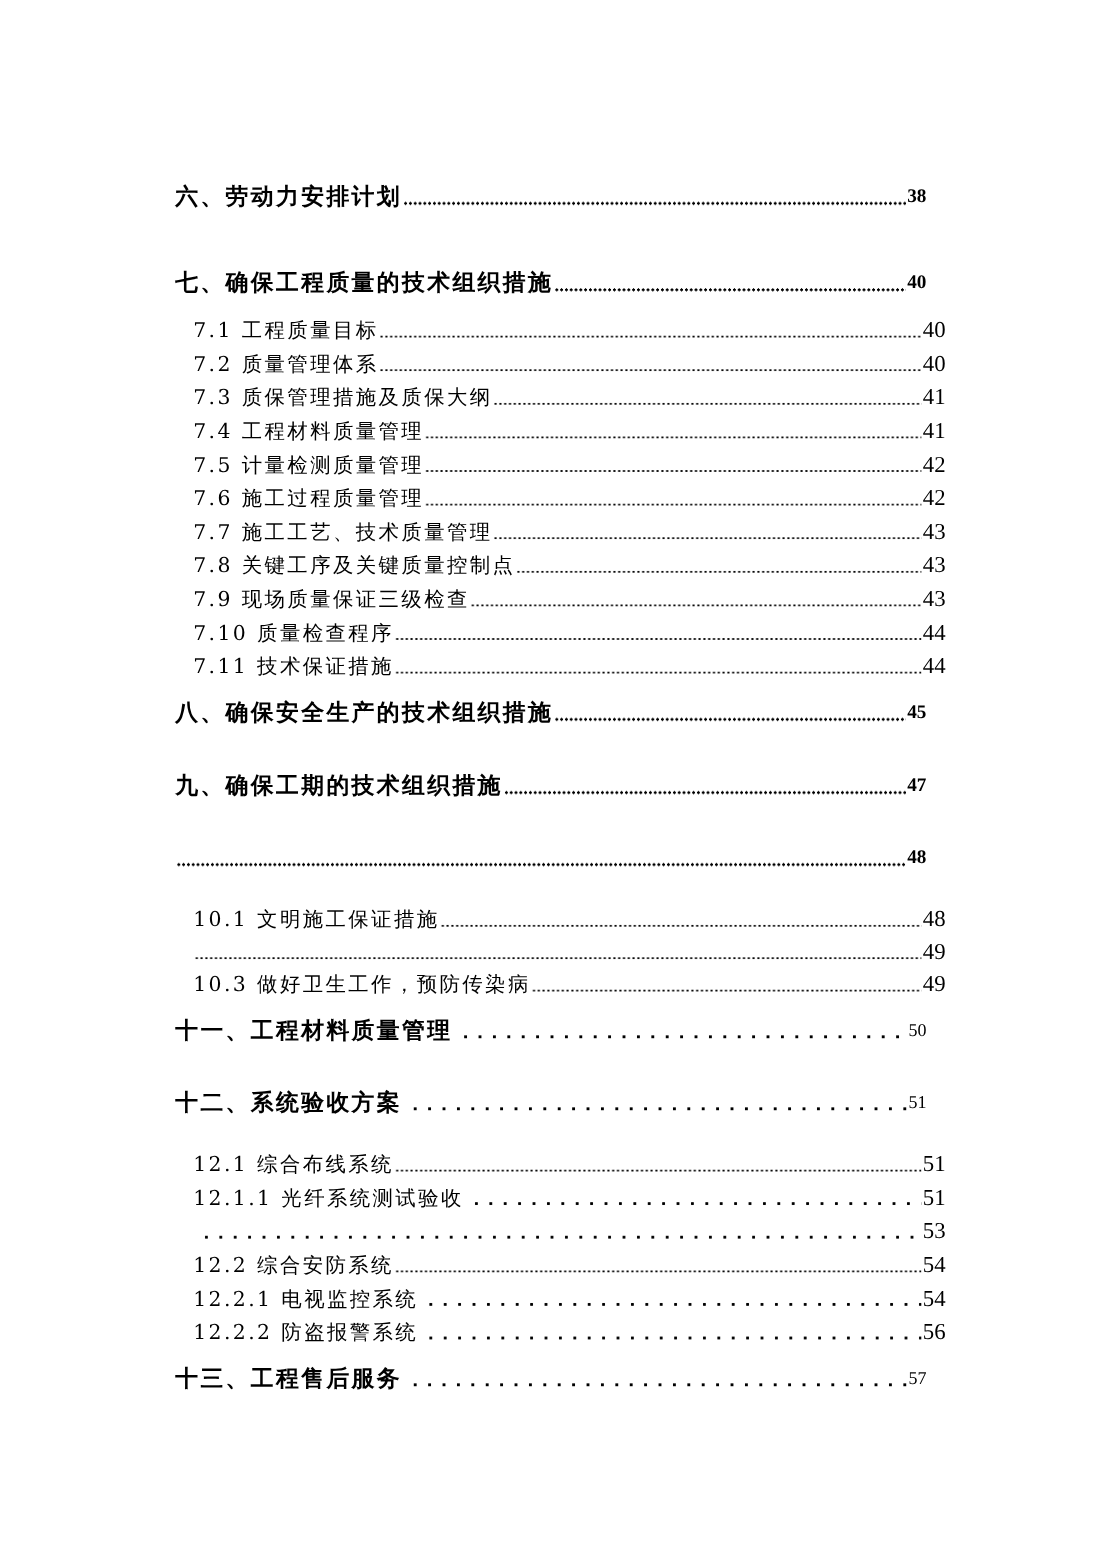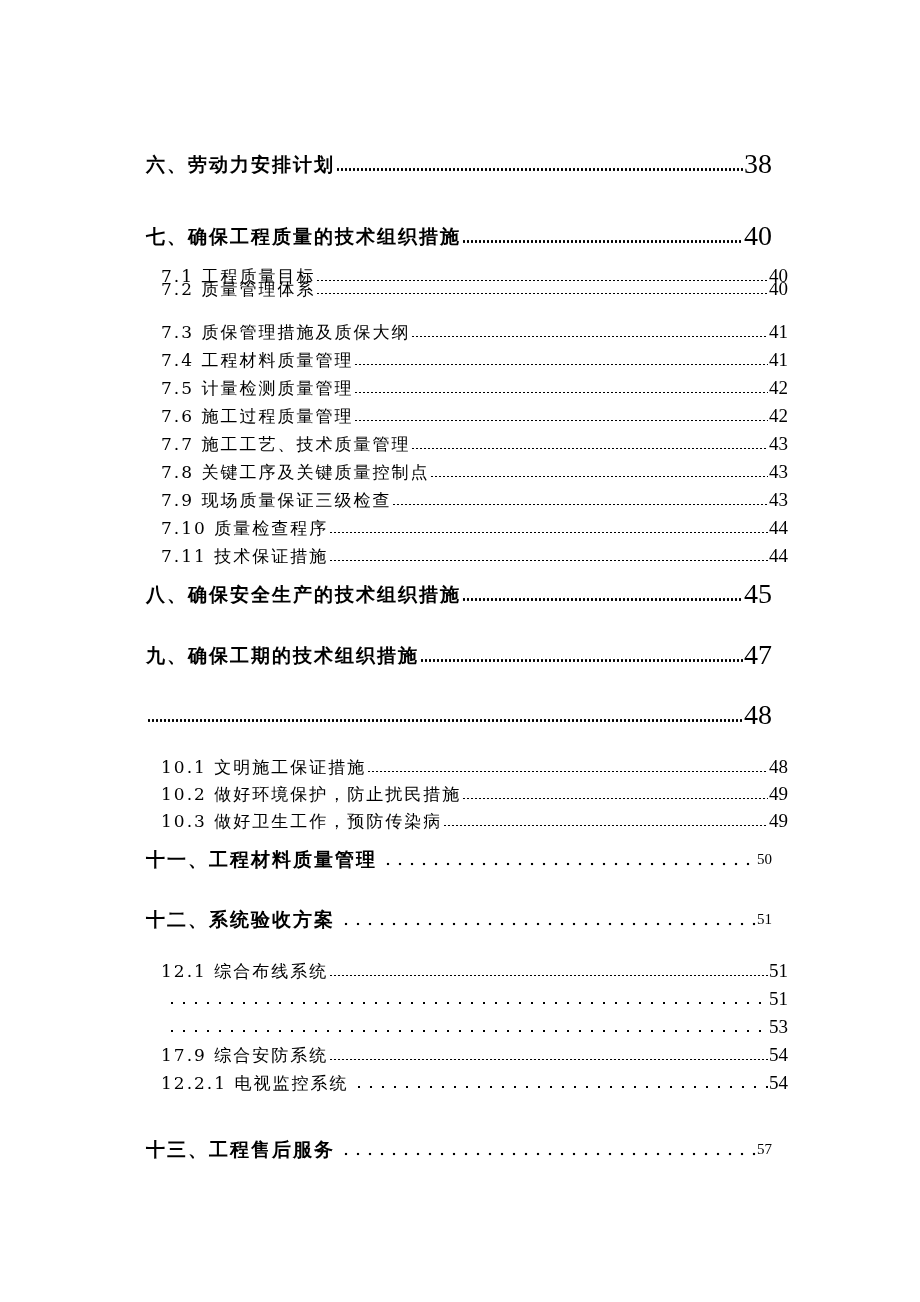--- a/index.html
+++ b/index.html
@@ -6,21 +6,21 @@
     body { width: 920px; height: 1302px; position: relative; overflow: hidden; color: #000; }
     .toc { position: absolute; left: 0; top: 0; width: 920px; height: 1302px; }
     .row { position: absolute; display: flex; align-items: flex-end; white-space: nowrap; }
     .row .label { flex: 0 0 auto; }
     .row .leader { flex: 1 1 auto; overflow: hidden; position: relative; margin: 0 1px; }
     .row .page { flex: 0 0 auto; }
 
     
     .chapter { left: 146px; width: 626px; font-family: "DejaVu Serif", "Liberation Serif", serif; font-weight: bold; font-size: 19px; line-height: 24px; height: 24px; }
     .chapter .label { letter-spacing: 2px; }
-    .chapter .page { font-family: "Liberation Serif", serif; font-weight: normal; font-size: 28px; }
+    .chapter .page { font-family: "Liberation Serif", serif; font-weight: bold; font-size: 16px; }
     .chapter .leader.dense { height: 24px; }
     .chapter .leader.dense::after {
       content: ""; position: absolute; left: 0; right: 0; bottom: 5px; height: 3px;
       background-image: radial-gradient(circle, #000 1.1px, transparent 1.3px);
       background-size: 4px 3px; background-repeat: repeat-x;
     }
     .chapter .leader.spaced { height: 24px; }
     .chapter .leader.spaced::after {
       content: ""; position: absolute; left: 0; right: 0; bottom: 5px; height: 4px;
       background-image: radial-gradient(circle, #000 1.3px, transparent 1.6px);
@@ -60,21 +60,21 @@
     <span class="label">七、确保工程质量的技术组织措施</span>
     <span class="leader dense"></span>
     <span class="page">40</span>
   </div>
 
   <div class="row section" style="top:265px">
     <span class="label">7.1 工程质量目标</span>
     <span class="leader dense"></span>
     <span class="page">40</span>
   </div>
-  <div class="row section" style="top:278px">
+  <div class="row section" style="top:293px">
     <span class="label">7.2 质量管理体系</span>
     <span class="leader dense"></span>
     <span class="page">40</span>
   </div>
   <div class="row section" style="top:321px">
     <span class="label">7.3 质保管理措施及质保大纲</span>
     <span class="leader dense"></span>
     <span class="page">41</span>
   </div>
   <div class="row section" style="top:349px">
@@ -132,21 +132,20 @@
     <span class="leader dense"></span>
     <span class="page">48</span>
   </div>
 
   <div class="row section" style="top:756px">
     <span class="label">10.1 文明施工保证措施</span>
     <span class="leader dense"></span>
     <span class="page">48</span>
   </div>
   <div class="row section" style="top:783px">
-    <span class="label">10.2 做好环境保护，防止扰民措施</span>
     <span class="leader dense"></span>
     <span class="page">49</span>
   </div>
   <div class="row section" style="top:810px">
     <span class="label">10.3 做好卫生工作，预防传染病</span>
     <span class="leader dense"></span>
     <span class="page">49</span>
   </div>
 
   <div class="row chapter spaced-style" style="top:847px">
@@ -159,36 +158,42 @@
     <span class="leader spaced"></span>
     <span class="page">51</span>
   </div>
 
   <div class="row section" style="top:960px">
     <span class="label">12.1 综合布线系统</span>
     <span class="leader dense"></span>
     <span class="page">51</span>
   </div>
   <div class="row section" style="top:988px">
+    <span class="label">12.1.1 光纤系统测试验收</span>
     <span class="leader spaced"></span>
     <span class="page">51</span>
   </div>
   <div class="row section" style="top:1016px">
     <span class="leader spaced"></span>
     <span class="page">53</span>
   </div>
   <div class="row section" style="top:1044px">
-    <span class="label">17.9 综合安防系统</span>
+    <span class="label">12.2 综合安防系统</span>
     <span class="leader dense"></span>
     <span class="page">54</span>
   </div>
   <div class="row section" style="top:1072px">
     <span class="label">12.2.1 电视监控系统</span>
     <span class="leader spaced"></span>
     <span class="page">54</span>
+  </div>
+  <div class="row section" style="top:1100px">
+    <span class="label">12.2.2 防盗报警系统</span>
+    <span class="leader spaced"></span>
+    <span class="page">56</span>
   </div>
 
   <div class="row chapter spaced-style" style="top:1137px">
     <span class="label">十三、工程售后服务</span>
     <span class="leader spaced"></span>
     <span class="page">57</span>
   </div>
 </div>
 
 </body></html>

